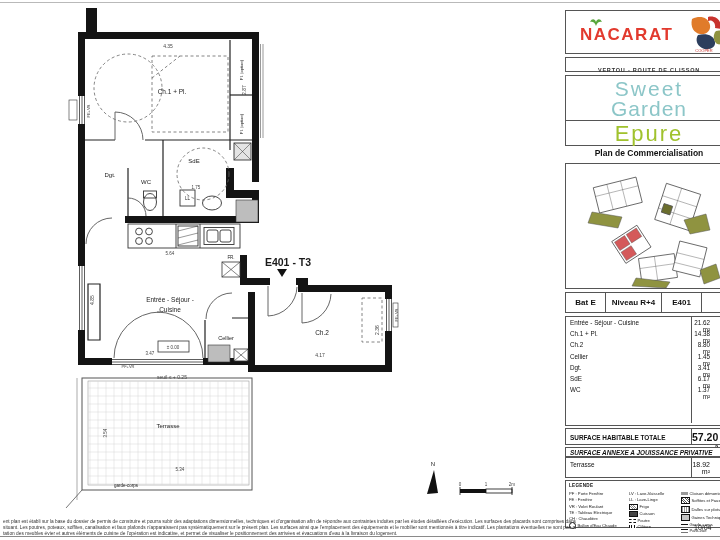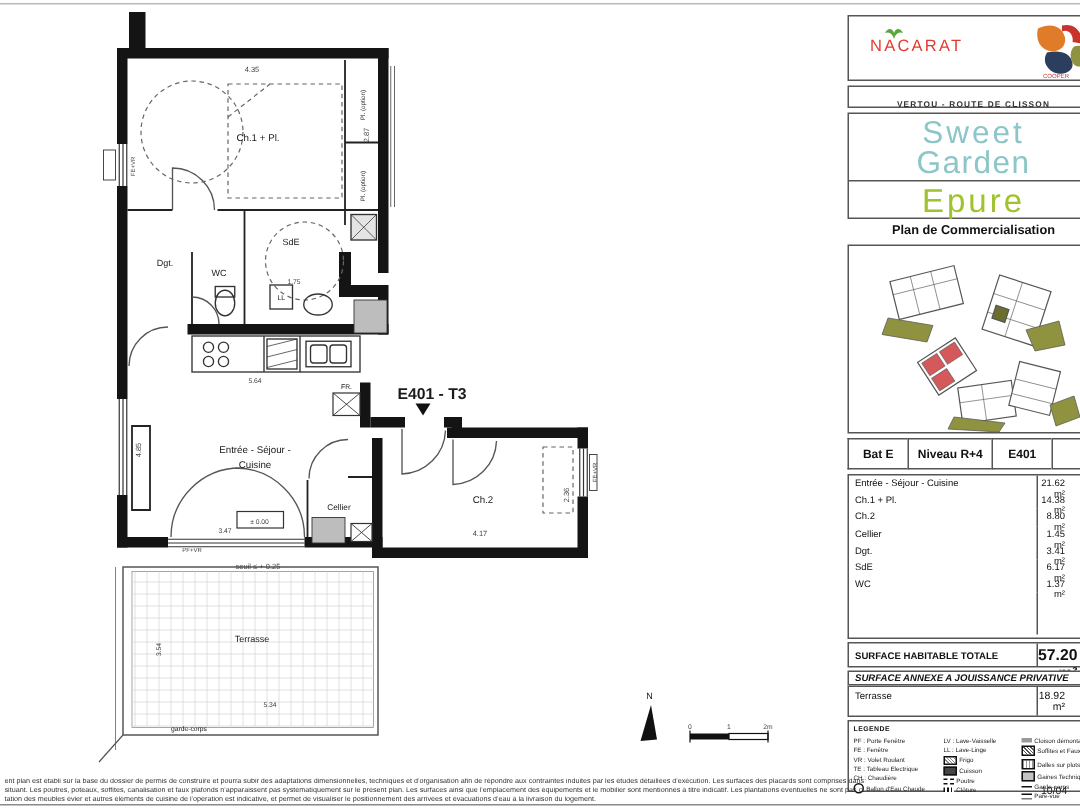--- a/index.html
+++ b/index.html
@@ -6,21 +6,21 @@
   body{width:720px;height:540px;overflow:hidden;position:relative;background:#fff;
        font-family:"Liberation Sans", sans-serif;color:#111;}
   .abs{position:absolute;}
   #top-rule{left:0;top:2px;width:720px;border-top:1px solid #b9b9b9;}
   #bottom-rule{left:0;top:536px;width:720px;border-top:1px solid #8a8a8a;}
 
   
   #right-panel{left:563px;top:0;width:172px;height:540px;}
   .rp-box{position:absolute;left:2px;width:168px;border:1px solid #555;background:#fff;box-sizing:border-box;}
   #logo-box{top:10px;height:44px;}
-  .nacarat{position:absolute;left:14px;top:14px;font-size:11px;font-weight:normal;letter-spacing:1.5px;color:var(--brand-red);}
+  .nacarat{position:absolute;left:14px;top:14px;font-size:17px;font-weight:bold;letter-spacing:1.5px;color:var(--brand-red);}
   .sprout{position:absolute;left:24px;top:7px;width:12px;height:8px;}
   #coop-logo{position:absolute;left:112px;top:2px;width:52px;height:40px;}
   #loc-box{top:57px;height:15px;text-align:center;}
   #loc-box span{font-size:5.5px;font-weight:bold;letter-spacing:.8px;line-height:14px;color:#333;}
   #name-box{top:75px;height:71px;text-align:center;}
   .sweet{font-size:21px;color:var(--program-teal);line-height:21px;margin-top:2px;letter-spacing:2px;}
   .garden{font-size:21px;color:var(--program-teal);line-height:20px;letter-spacing:1px;}
   .epure-wrap{border-top:1px solid #555;margin-top:1px;}
   .epure{font-size:22px;color:var(--residence-green);line-height:26px;letter-spacing:2px;}
   #plan-title{top:148px;left:2px;width:168px;text-align:center;font-size:8.5px;font-weight:bold;}

